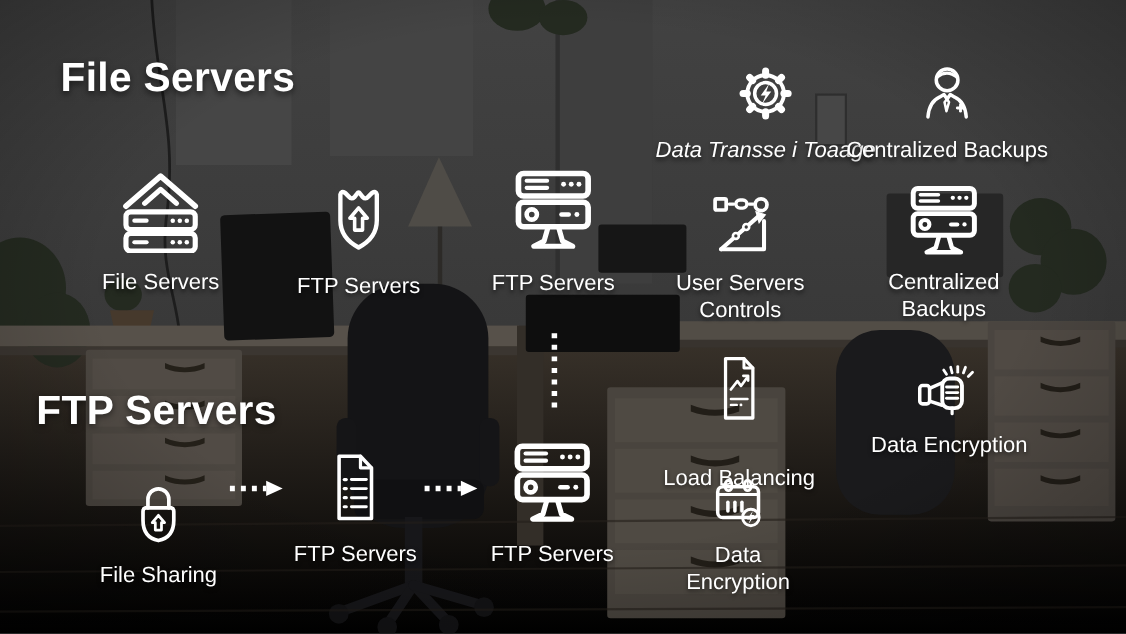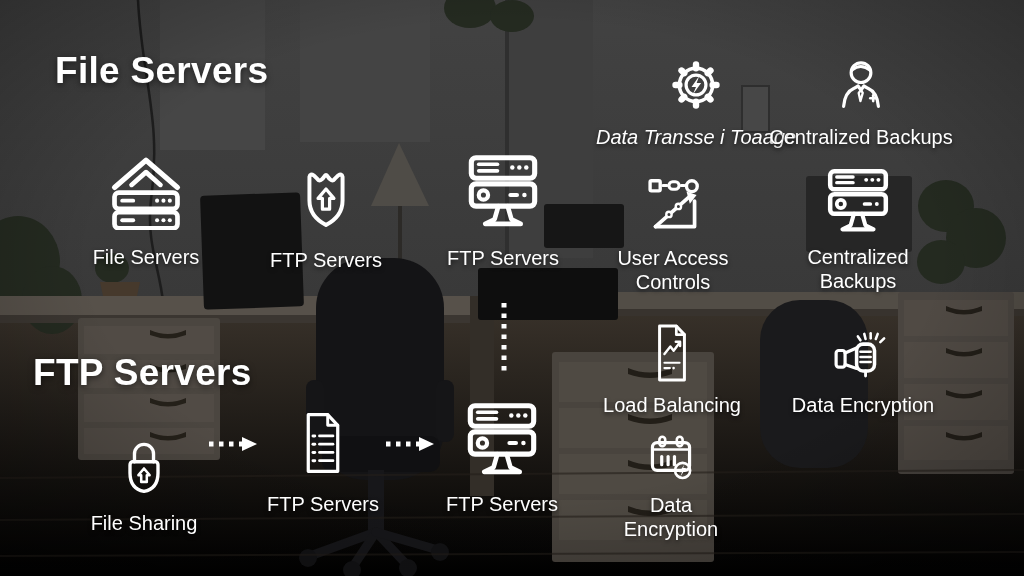--- a/index.html
+++ b/index.html
@@ -219,21 +219,21 @@
         <rect x="44" y="17.5" width="15" height="11" rx="5.5" stroke-width="4.5"></rect>
         <line x1="62" y1="23" x2="67" y2="23" stroke-width="4.5"></line>
         <circle cx="78" cy="24" r="8"></circle>
         <path d="M24 84 L82 84 L82 46" stroke-width="5.5"></path>
         <path d="M24 84 L74 40" stroke-width="5.5"></path>
         <polygon class="fw" points="70,32 85,37 75,50"></polygon>
         <circle cx="44" cy="66" r="4" fill="#3a3a3a" stroke-width="3.5"></circle>
         <circle cx="58" cy="54" r="4" fill="#3a3a3a" stroke-width="3.5"></circle>
       </svg>
     </div>
-    <div class="label" style="margin-top:14px;">User Access Controls</div>
+    <div class="label" style="margin-top:14px;">User Servers Controls</div>
   </div>
 
   <div class="node" style="left:788px; top:168px; width:140px;">
     <div class="icon">
       <svg class="ico" width="82" height="72" viewBox="0 0 100 88" stroke-width="5.5">
         <rect x="16" y="4" width="68" height="22" rx="5"></rect>
         <line x1="24" y1="11" x2="44" y2="11" stroke-width="4"></line>
           <line x1="24" y1="18" x2="44" y2="18" stroke-width="4"></line>
         <circle class="fw" cx="60" cy="14.5" r="2.4"></circle>
           <circle class="fw" cx="67.5" cy="14.5" r="2.4"></circle>
@@ -328,21 +328,21 @@
         <rect x="16" y="32" width="68" height="24" rx="5"></rect>
         <circle cx="29" cy="44" r="5" stroke-width="4.5"></circle>
         <line x1="58" y1="44" x2="65" y2="44" stroke-width="4.5"></line>
           <circle class="fw" cx="73" cy="44" r="2.4"></circle>
         <path d="M45 56 L41 70 L31 75 L69 75 L59 70 L55 56" stroke-width="5"></path>
       </svg>
     </div>
     <div class="label" style="margin-top:8px;">FTP Servers</div>
   </div>
 
-  <div class="node" style="left:582px; top:322px; width:180px;">
+  <div class="node" style="left:582px; top:322px; width:180px;gap:30px;">
     <div class="icon">
       <svg class="ico" width="54" height="62" viewBox="0 0 100 112" stroke-width="5.5">
         <path d="M27 6 H58 L73 22 V106 H27 Z"></path>
         <path d="M58 6 V22 H73" stroke-width="5"></path>
         <path d="M36 58 L47 44 L53 52 L64 37" stroke-width="4.5"></path>
         <path d="M57 35 H65 V43" stroke-width="4.5"></path>
         <line x1="36" y1="74" x2="64" y2="74" stroke-width="4"></line>
         <line x1="36" y1="84" x2="46" y2="84" stroke-width="4"></line>
           <circle class="fw" cx="53" cy="84" r="2.4"></circle>
       </svg>

